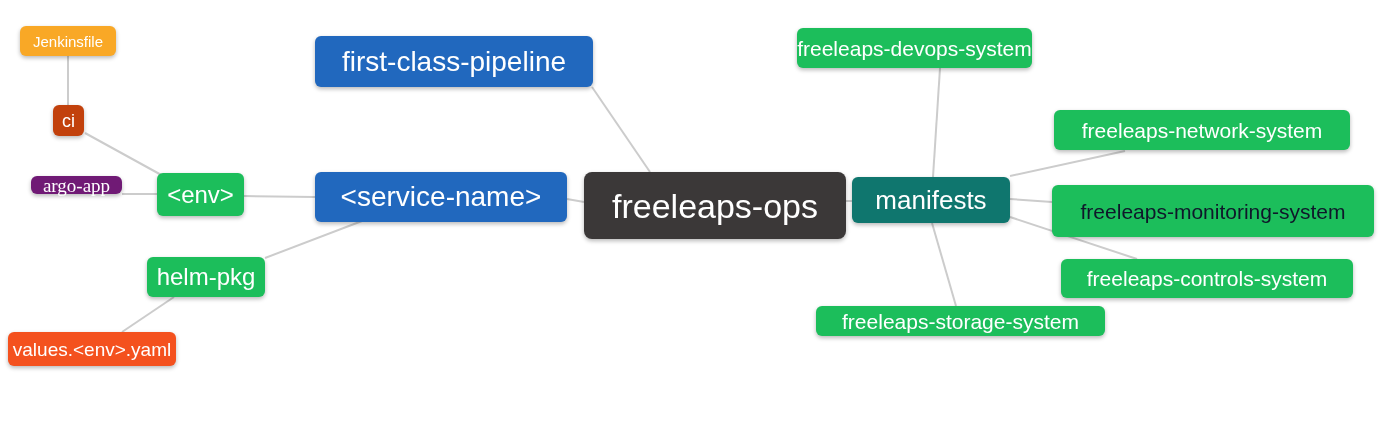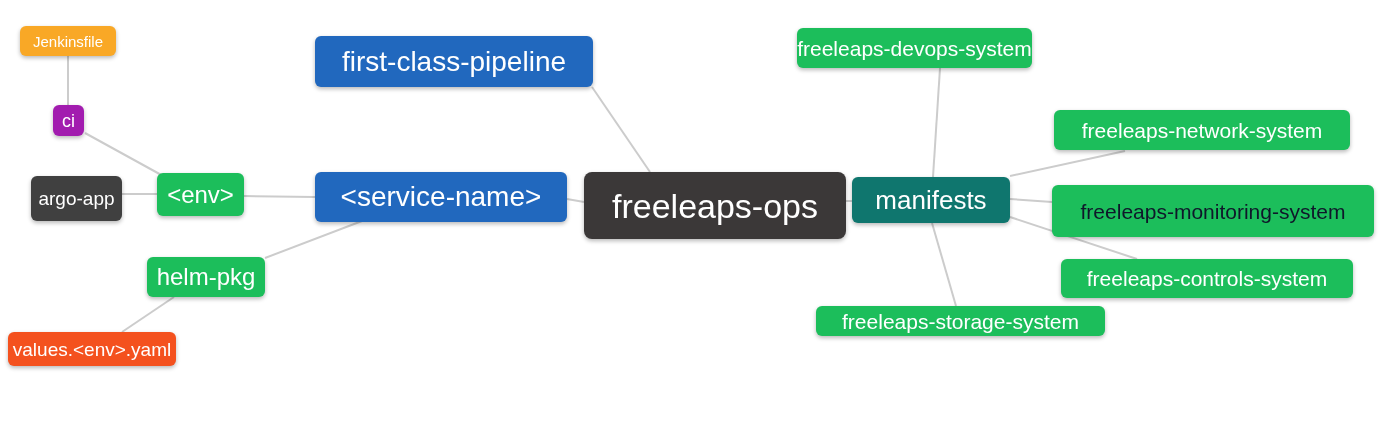--- a/index.html
+++ b/index.html
@@ -31,22 +31,22 @@
       <line x1="592" y1="87" x2="650" y2="172" stroke="#CCCCCC" stroke-width="2"></line>
       <line x1="846" y1="201" x2="852" y2="201" stroke="#CCCCCC" stroke-width="2"></line>
       <line x1="933" y1="177" x2="940" y2="68" stroke="#CCCCCC" stroke-width="2"></line>
       <line x1="1010" y1="176" x2="1125" y2="151" stroke="#CCCCCC" stroke-width="2"></line>
       <line x1="1010" y1="199" x2="1052" y2="202" stroke="#CCCCCC" stroke-width="2"></line>
       <line x1="1010" y1="217" x2="1137" y2="259" stroke="#CCCCCC" stroke-width="2"></line>
       <line x1="932" y1="223" x2="956" y2="306" stroke="#CCCCCC" stroke-width="2"></line>
     </svg>
   <div class="nodes">
       <div class="node" style="left: 20px; top: 26px; width: 96px; height: 30px; font-size: 15px; background: rgb(249, 168, 38); color: rgb(255, 255, 255);">Jenkinsfile</div>
-      <div class="node" style="left: 53px; top: 105px; width: 31px; height: 31px; font-size: 18px; background: #a21caf; color: rgb(255, 255, 255);">ci</div>
-      <div class="node" style="left: 31px; top: 176px; width: 91px; height: 45px; font-size: 19px; background: #404040; color: rgb(255, 255, 255);">argo-app</div>
+      <div class="node" style="left: 53px; top: 105px; width: 31px; height: 31px; font-size: 18px; background: #c2410c; color: rgb(255, 255, 255);">ci</div>
+      <div class="node" style="left: 31px; top: 176px; width: 91px; height: 18px; font-size: 19px; background: #701a75; color: rgb(255, 255, 255); font-family: Liberation Serif, serif;">argo-app</div>
       <div class="node" style="left: 157px; top: 173px; width: 87px; height: 43px; font-size: 24px; background: rgb(28, 190, 91); color: rgb(255, 255, 255);">&lt;env&gt;</div>
       <div class="node" style="left: 147px; top: 257px; width: 118px; height: 40px; font-size: 24px; background: rgb(28, 190, 91); color: rgb(255, 255, 255);">helm-pkg</div>
       <div class="node" style="left: 8px; top: 332px; width: 168px; height: 34px; font-size: 19px; background: rgb(244, 81, 30); color: rgb(255, 255, 255);">values.&lt;env&gt;.yaml</div>
       <div class="node" style="left: 315px; top: 36px; width: 278px; height: 51px; font-size: 28px; background: rgb(33, 104, 190); color: rgb(255, 255, 255);">first-class-pipeline</div>
       <div class="node" style="left: 315px; top: 172px; width: 252px; height: 50px; font-size: 28px; background: rgb(33, 104, 190); color: rgb(255, 255, 255);">&lt;service-name&gt;</div>
       <div class="node root" style="left: 584px; top: 172px; width: 262px; height: 67px; font-size: 34px; background: rgb(59, 56, 56); color: rgb(255, 255, 255);">freeleaps-ops</div>
       <div class="node" style="left: 852px; top: 177px; width: 158px; height: 46px; font-size: 26px; background: #0f766e; color: rgb(255, 255, 255);">manifests</div>
       <div class="node" style="left: 797px; top: 28px; width: 235px; height: 40px; font-size: 21px; background: rgb(28, 190, 91); color: rgb(255, 255, 255);">freeleaps-devops-system</div>
       <div class="node" style="left: 1054px; top: 110px; width: 296px; height: 40px; font-size: 21px; background: rgb(28, 190, 91); color: rgb(255, 255, 255);">freeleaps-network-system</div>
       <div class="node" style="left: 1052px; top: 185px; width: 322px; height: 52px; font-size: 21px; background: rgb(28, 190, 91); color: #0f172a;">freeleaps-monitoring-system</div>

